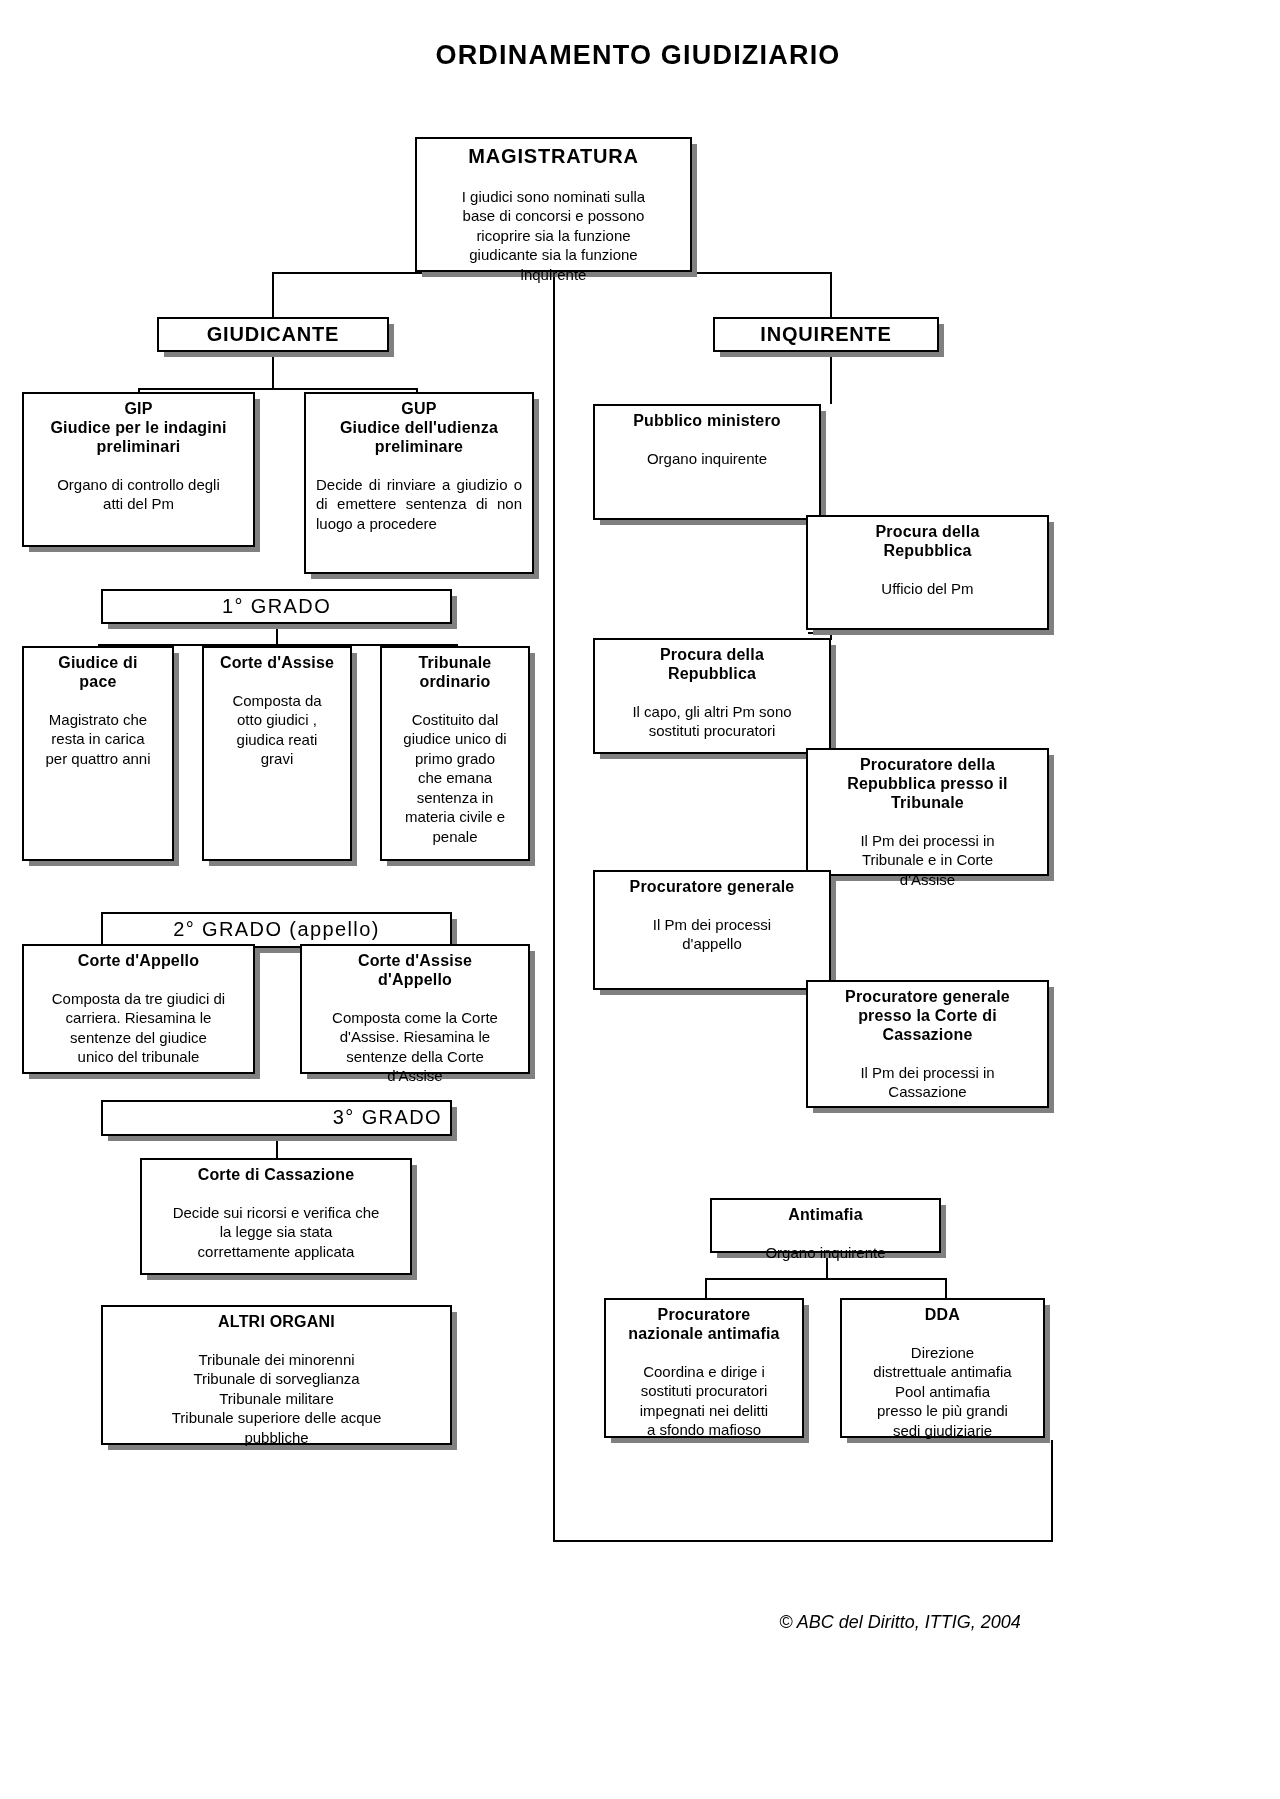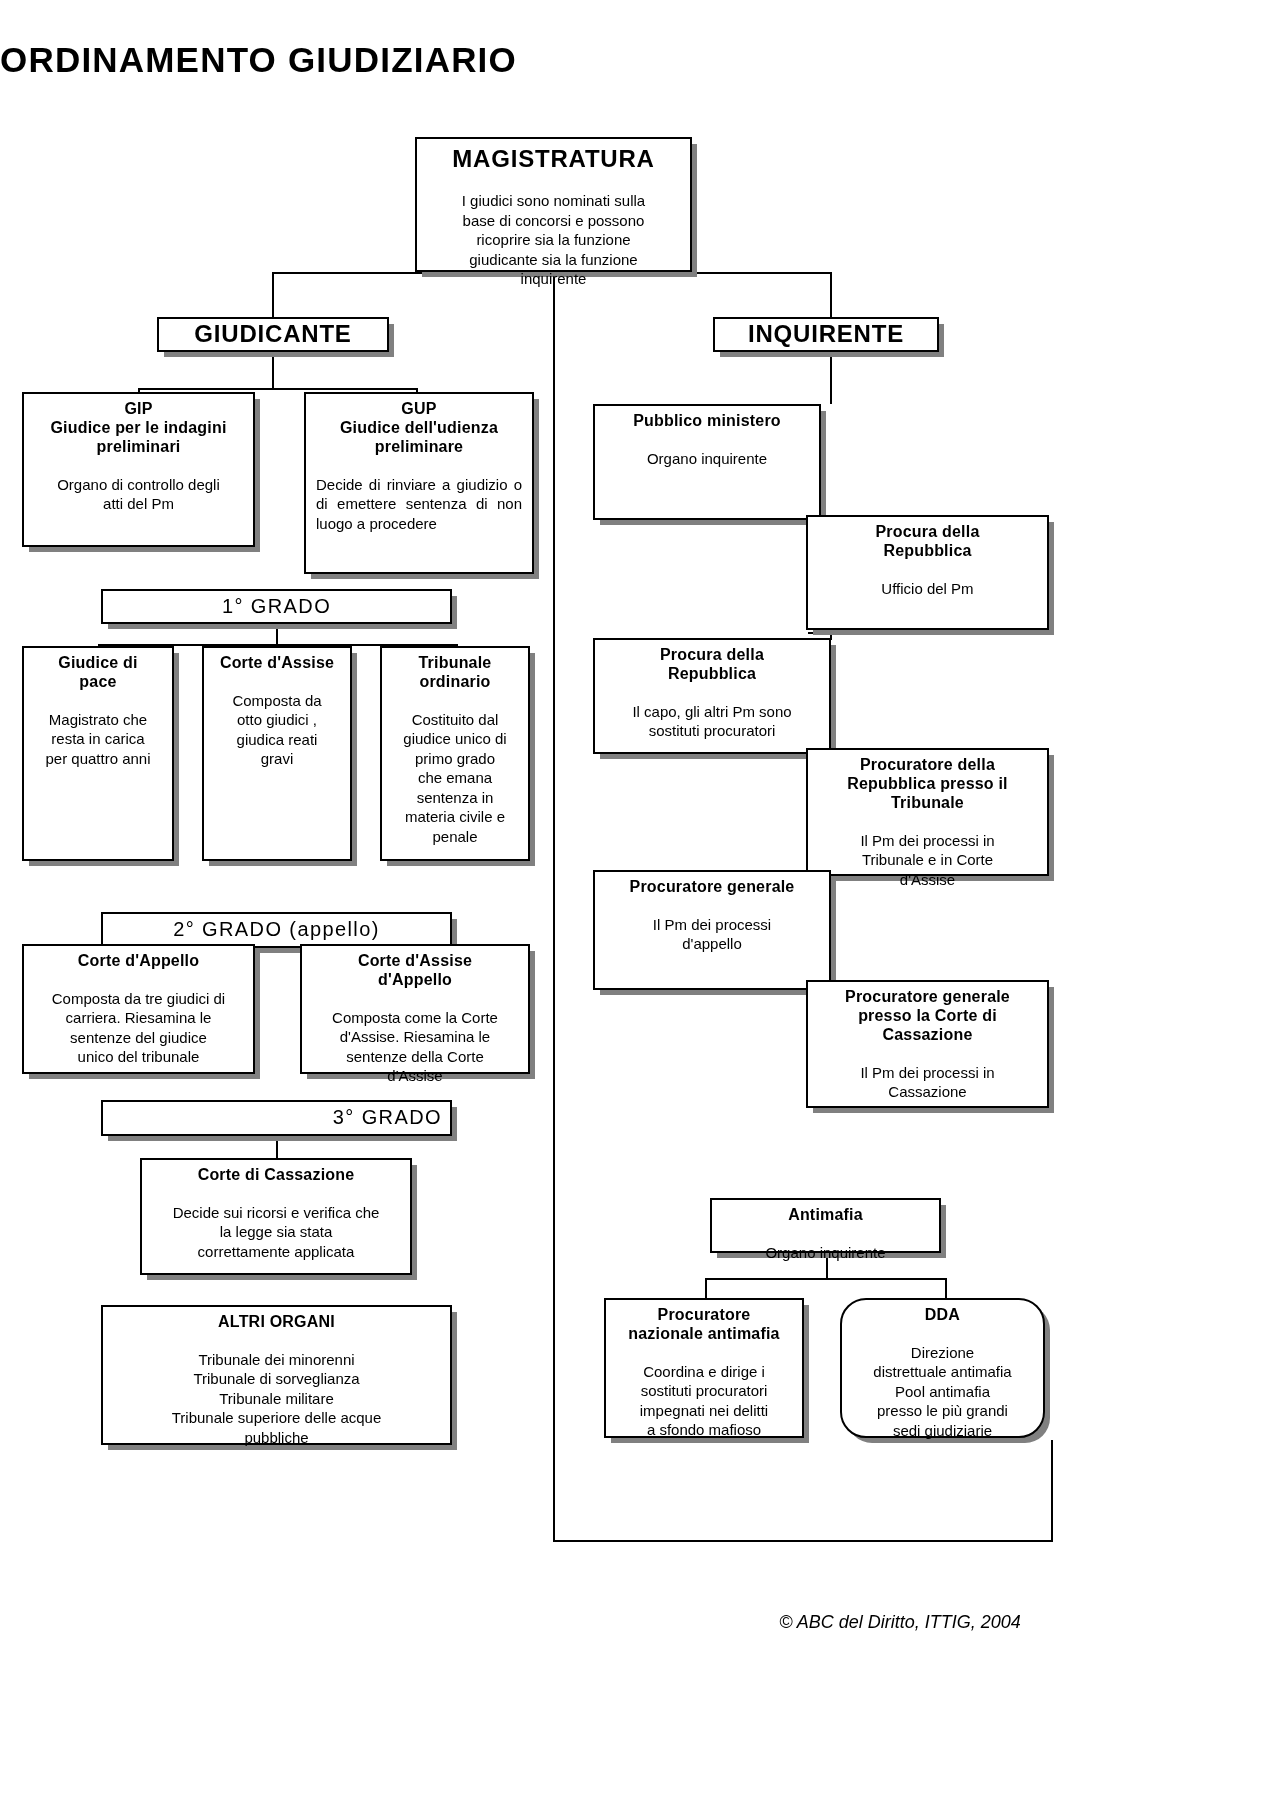--- a/index.html
+++ b/index.html
@@ -17,21 +17,22 @@
     height: 1799px;
     background: #ffffff;
     overflow: hidden;
   }
   
   .page-title {
     position: absolute;
     left: 0;
     top: 40px;
     width: 1276px;
-    font-size: 35px;
+    text-align: center;
+    font-size: 27px;
     font-weight: bold;
     letter-spacing: 1.2px;
     color: #000;
   }
   
   .box {
     position: absolute;
     box-sizing: border-box;
     background: #ffffff;
     border: 2px solid #000000;
@@ -41,21 +42,21 @@
     line-height: 1.18;
     z-index: 5;
   }
   .box .ttl {
     display: block;
     font-weight: bold;
     font-size: 16px;
     letter-spacing: .2px;
   }
   .box .ttl.big {
-    font-size: 24px;
+    font-size: 20px;
     letter-spacing: .8px;
   }
   .box .ttl.plain {
     font-weight: normal;
     letter-spacing: 1.4px;
     font-size: 20px;
   }
   .box .desc {
     display: block;
     font-size: 15px;
@@ -291,21 +292,21 @@
 
   <div class="box" style="left:604px; top:1298px; width:200px; height:140px;">
     <span class="ttl" style="white-space:pre-line;">Procuratore
 nazionale antimafia</span>
     <span class="desc">Coordina e dirige i
 sostituti procuratori
 impegnati nei delitti
 a sfondo mafioso</span>
   </div>
 
-  <div class="box" style="left:840px; top:1298px; width:205px; height:140px;border-radius:26px;">
+  <div class="box" style="left:840px; top:1298px; width:205px; height:140px;">
     <span class="ttl">DDA</span>
     <span class="desc">Direzione
 distrettuale antimafia
 Pool antimafia
 presso le più grandi
 sedi giudiziarie</span>
   </div>
 
   <div class="credit" style="left:900px; top:1612px; transform:translateX(-50%); width:auto;">© ABC del Diritto, ITTIG, 2004</div>
 

